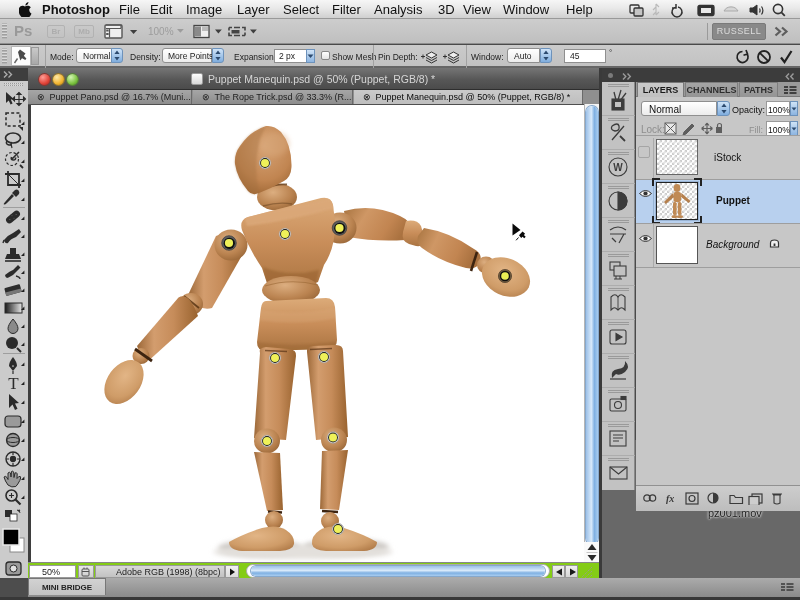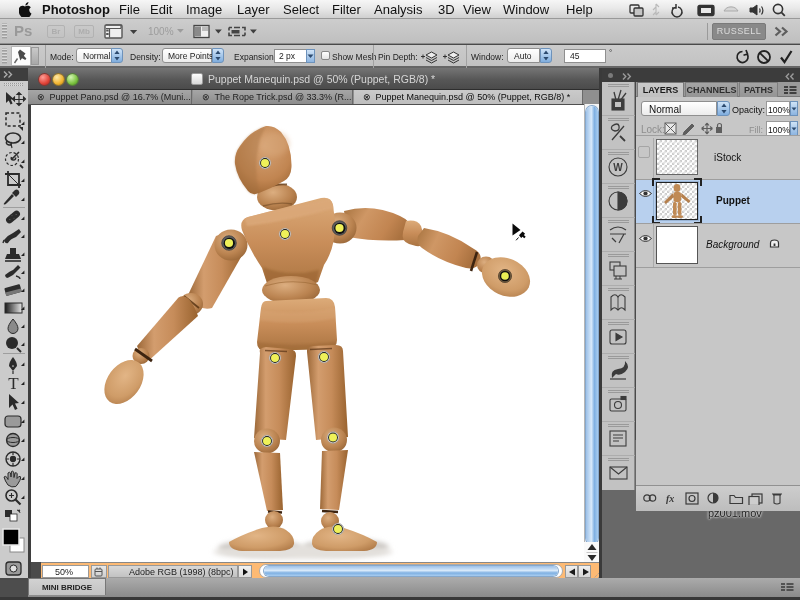--- a/index.html
+++ b/index.html
@@ -27,22 +27,22 @@
   #titlebar { left:28px; top:68px; width:572px; height:22px;
     background:linear-gradient(#757575,#575757 55%,#4b4b4b); border-bottom:1px solid #2e2e2e;
     color:#d6d6d6; font-size:12px; }
   #tabsbar { left:28px; top:90px; width:572px; height:14px; background:#8f8f8f; box-shadow:0 1px 0 #555; }
   .tab { position:absolute; top:0; height:14px; font-size:9px; color:#1e1e1e;
     background:linear-gradient(#a6a6a6,#8d8d8d); border-right:1px solid #6a6a6a;
     white-space:nowrap; overflow:hidden; }
   .tab .tx { position:absolute; left:9px; top:2px; }
   .tab.active { background:linear-gradient(#cacaca,#bebebe); color:#0a0a0a; }
   #canvas { left:31px; top:104px; width:569px; height:458px; background:#ffffff; overflow:hidden; }
-  #statusbar { left:41px; top:562px; width:572px; height:16px;
-    background:#fdba74; border-top:1px solid #888; font-size:9px; color:#222; }
+  #statusbar { left:28px; top:562px; width:572px; height:16px;
+    background:#84cc16; border-top:1px solid #888; font-size:9px; color:#222; }
 
   
   #dockhead { left:600px; top:68px; width:200px; height:14px; background:#3c3c3c; }
   #gapcol { left:599px; top:68px; width:3px; height:510px; background:#3a3a3a; }
   #iconstrip { left:602px; top:82px; width:33px; height:408px; background:#c2c2c2; border-right:1px solid #8a8a8a; }
   #layers { left:636px; top:82px; width:164px; height:429px; background:#c7c7c7; }
   #desktop { left:600px; top:440px; width:200px; height:157px; background:#686868; }
   .cb43 { background:#fff;
     background-image:linear-gradient(45deg,#cdcdcd 25%,transparent 25%,transparent 75%,#cdcdcd 75%),
                      linear-gradient(45deg,#cdcdcd 25%,transparent 25%,transparent 75%,#cdcdcd 75%);

